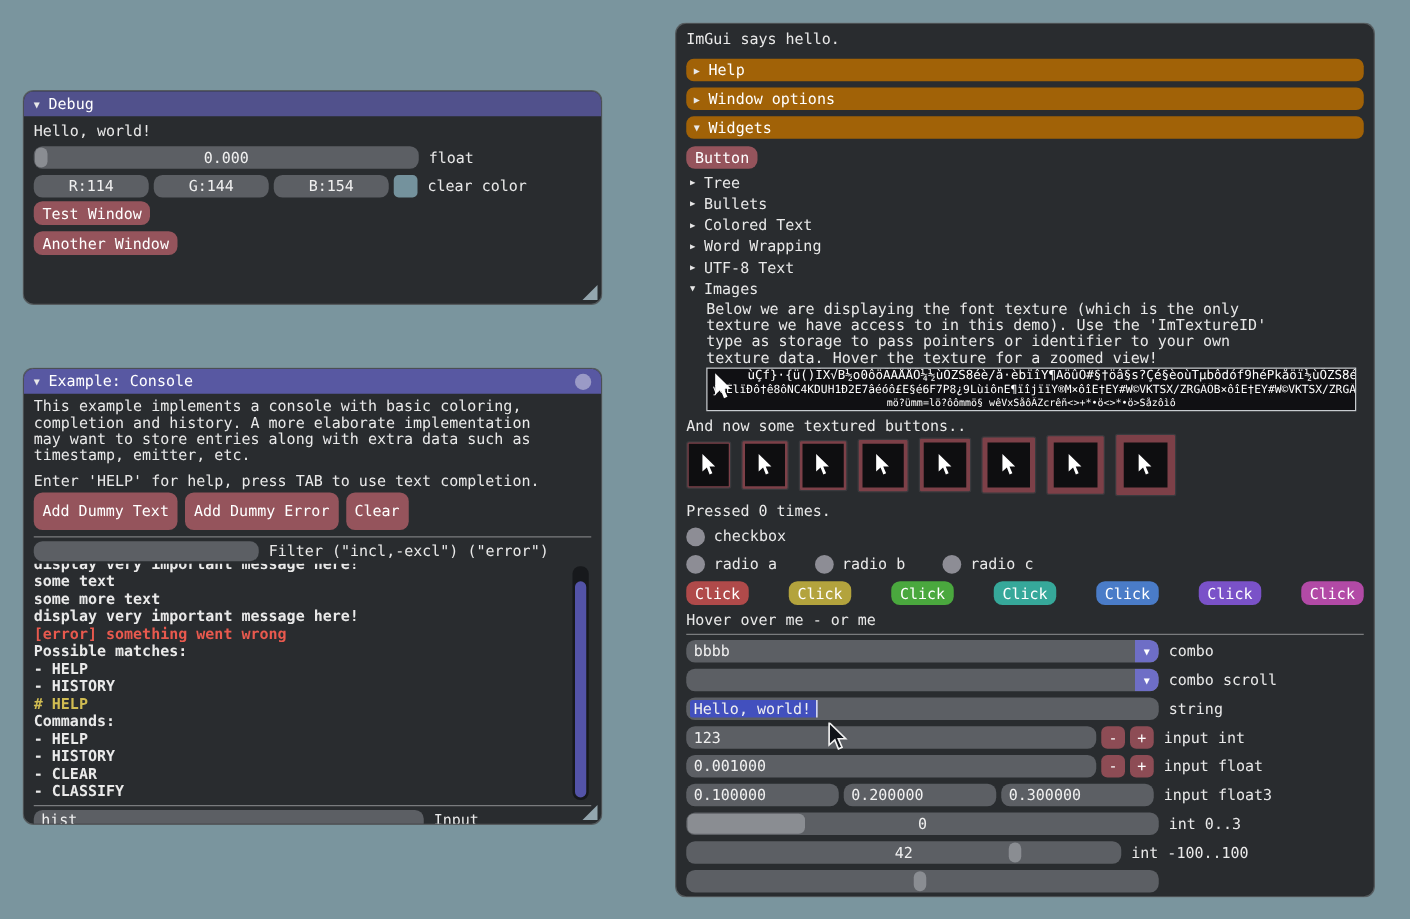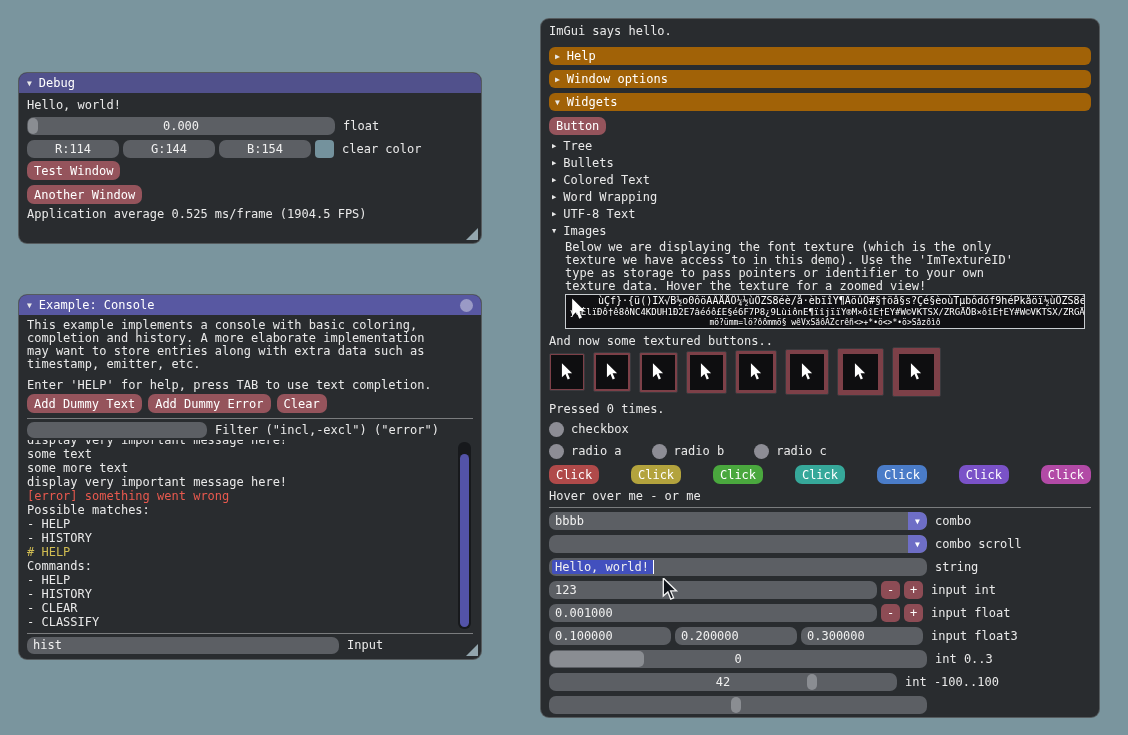--- a/index.html
+++ b/index.html
@@ -35,21 +35,21 @@
   }
   .frame .val-left { padding-left:6px; white-space:pre; }
   .frame .val-center { width:100%; text-align:center; }
   .grab { position:absolute; top:1px; bottom:1px; background:#8a8d92; border-radius:5px; }
   .btn {
     background:#95545c; border-radius:7px; height:19px;
     display:inline-flex; align-items:center; justify-content:center;
     padding:0 7px; color:#fff; border:none;
     font-family:"DejaVu Sans Mono", monospace; font-size:12px; cursor:default;
   }
-  .btn-sm { height:19px; }
+  .btn-sm { height:30px; }
   .lbl { margin-left:8px; white-space:pre; }
   .sep { height:1px; background:rgba(255,255,255,0.38); margin:0; }
   .header {
     height:18px; background:#a16207; border-radius:6px;
     display:flex; align-items:center; gap:7px; padding:0 6px; color:#fff;
   }
   .tree-item { height:17px; display:flex; align-items:center; gap:7px; padding-left:3px; }
   .tree-item .tri { font-size:7px; }
   .circle { width:15px; height:15px; border-radius:50%; background:#8d8d95; flex:0 0 auto; }
   .combo-arrow {
@@ -65,21 +65,21 @@
   }
   .grip {
     position:absolute; right:3px; bottom:3px; width:0; height:0;
     border-left:12px solid transparent; border-bottom:12px solid #93a6ae;
   }
   .close-btn {
     width:13px; height:13px; border-radius:50%; background:#9a9ac6;
     margin-left:auto; border:none;
   }
   
-  .log-region { position:relative; overflow:hidden; }
+  .log-region { position:relative; overflow:hidden;font-weight:bold; }
   .log-line { height:14px; white-space:pre; }
   .scroll-track {
     position:absolute; width:13px; background:#17191c; border-radius:6px;
   }
   .scroll-grab {
     position:absolute; left:2px; right:2px; background:#5353a8; border-radius:5px;
   }
   
   .tex-strip {
     background:#101013; border:1px solid #c8ccd0; height:35px;
@@ -132,21 +132,20 @@
       <div class="frame" style="width:92px;">
         <span class="val-center">B:154</span>
       </div>
       <div style="width: 19px; height: 18px; border-radius: 4px; background: rgb(116, 146, 157);"></div>
       <span style="margin-left:4px; white-space:pre;">clear color</span>
     </div>
     <button class="btn" style="margin-top:3px;">Test Window</button>
     <div>
       <button class="btn" style="margin-top:5px;">Another Window</button>
     </div>
-    <div class="txt" style="margin-top:4px;">Application average 0.525 ms/frame (1904.5 FPS)</div>
   </div>
   <div class="grip"></div>
 </div>
 
 <div class="win" id="win-console" style="left:18px; top:294px; width:464px; height:366px;">
   <div class="titlebar tb-bright">
     <span class="tri open"></span>
     <span>Example: Console</span>
     <button class="close-btn"></button>
   </div>

